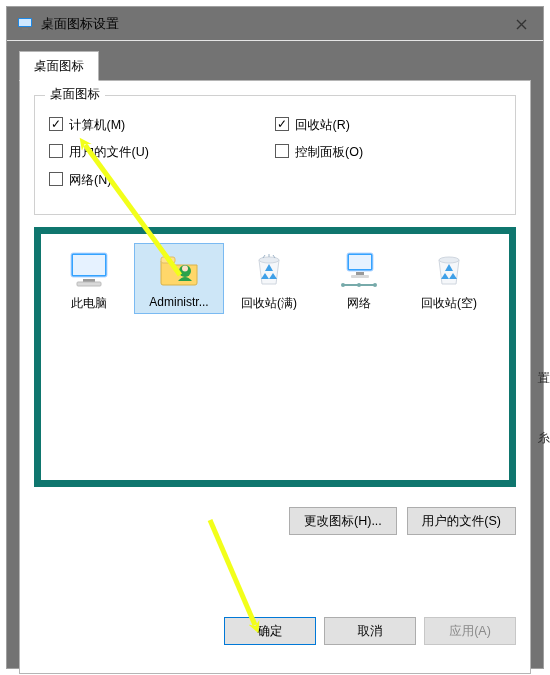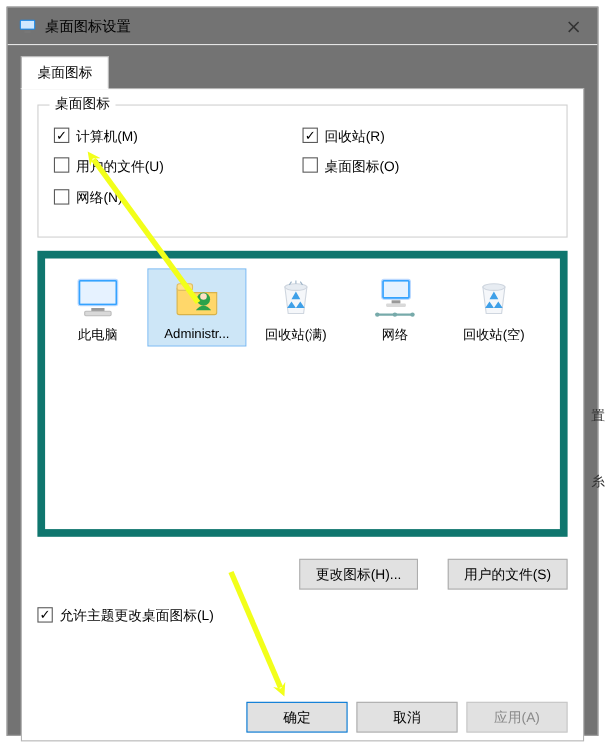--- a/index.html
+++ b/index.html
@@ -120,30 +120,30 @@
       display:flex; align-items:center; justify-content:center;
     }
     .icon-item .lbl {
       white-space: nowrap;
       overflow: hidden;
       text-overflow: ellipsis;
       padding: 1px 3px;
     }
 
     .btn-row {
-      display: flex; justify-content: flex-end; gap: 27px;
+      display: flex; justify-content: flex-end; gap: 10px;
       margin-bottom: 14px;
       margin-top: 20px;
     }
     .allow-row {
       margin-bottom: 10px;
     }
     .footer-row {
       position: absolute;
-      bottom: 7px; right: 14px;
+      bottom: 28px; right: 14px;
       display: flex; gap: 8px;
     }
     button.win {
       min-width: 92px;
       height: 28px;
       padding: 0 14px;
       background: #e1e1e1;
       border: 1px solid #adadad;
       font-size: 12.5px;
       color: #000;
@@ -211,21 +211,21 @@
         <div class="checkrow">
           <div class="check-col">
             <label class="checkbox">
               <span class="box"></span>
               <span>用户的文件(U)</span>
             </label>
           </div>
           <div class="check-col">
             <label class="checkbox">
               <span class="box"></span>
-              <span>桌面图标(O)</span>
+              <span>控制面板(O)</span>
             </label>
           </div>
         </div>
 
         <div class="checkrow">
           <div class="check-col">
             <label class="checkbox">
               <span class="box"></span>
               <span>网络(N)</span>
             </label>
@@ -302,26 +302,20 @@
           </div>
 
         </div>
       </div>
 
       <div class="btn-row">
         <button class="win">更改图标(H)...</button>
         <button class="win">用户的文件(S)</button>
       </div>
 
-      <div class="allow-row">
-        <label class="checkbox">
-          <span class="box checked"></span>
-          <span>允许主题更改桌面图标(L)</span>
-        </label>
-      </div>
 
       <div class="footer-row">
         <button class="win primary">确定</button>
         <button class="win">取消</button>
         <button class="win" disabled="">应用(A)</button>
       </div>
 
     </div>
   </div>
 </div>

